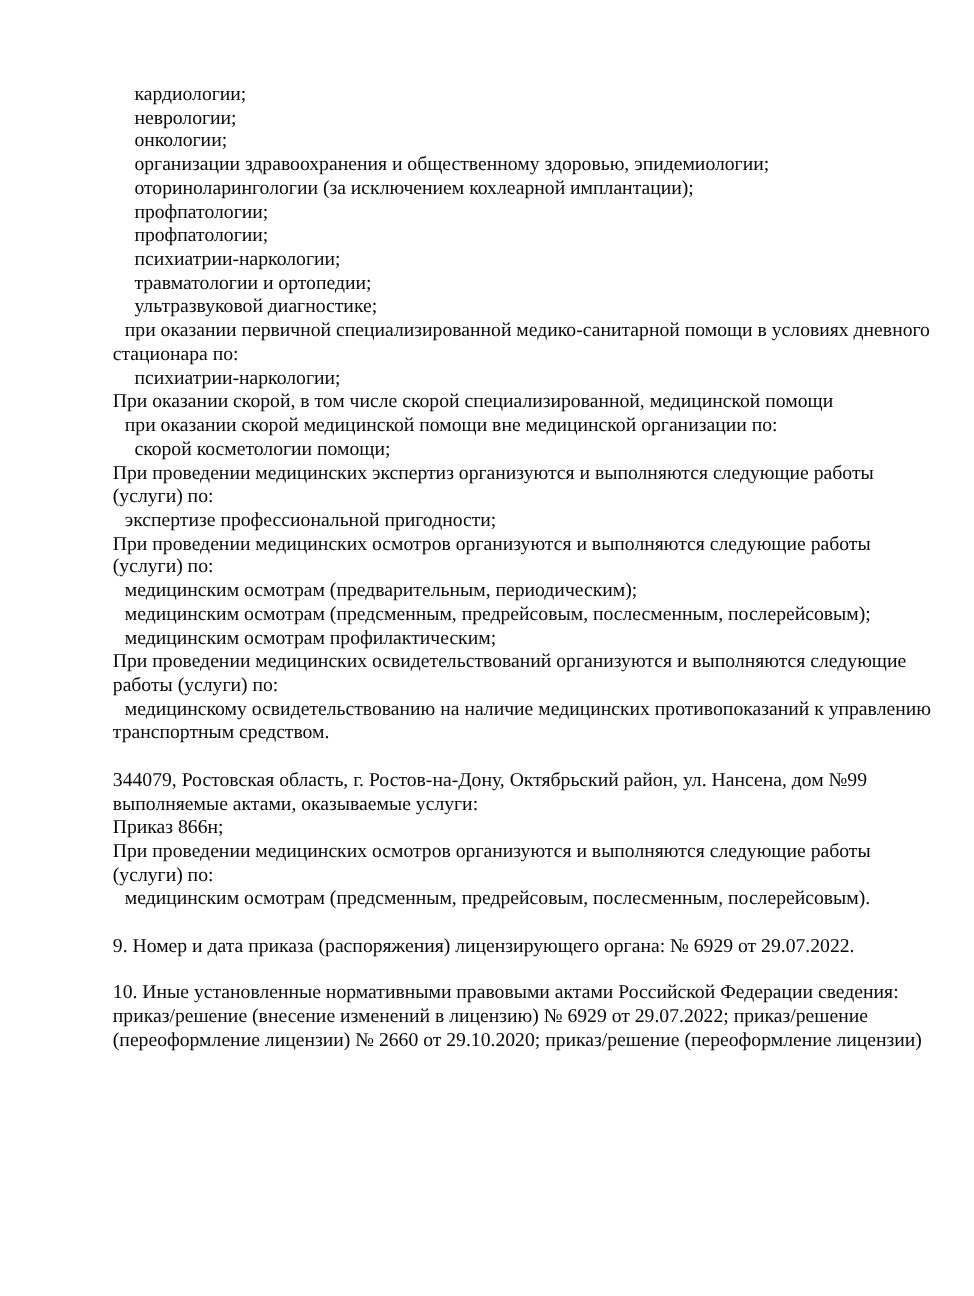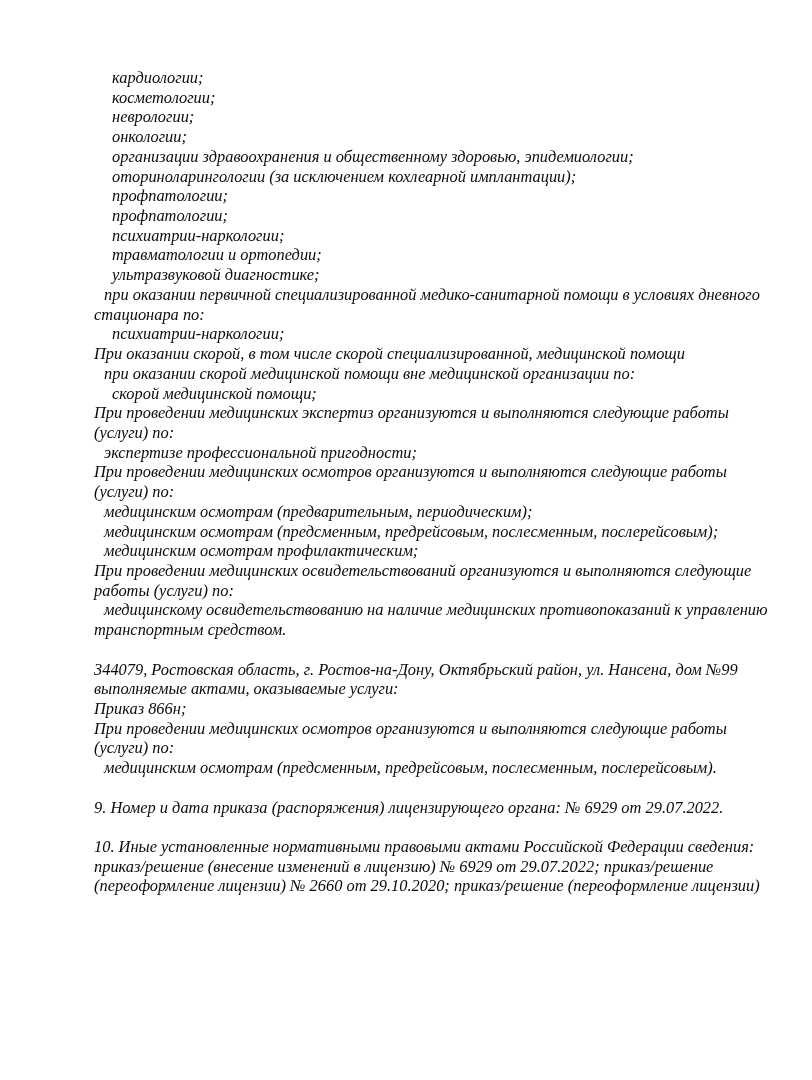--- a/index.html
+++ b/index.html
@@ -17,49 +17,47 @@
     font-size: 16.4px;
     color: #0a0a0a;
     padding: 68px 36px 0 94px;
     overflow: hidden;
   }
   .doc-text .line {
     height: 19.73px;
     line-height: 19.73px;
     white-space: nowrap;
     letter-spacing: 0;
-    font-style: italic;
   }
   .doc-text .indent-0 { padding-left: 0; }
   .doc-text .indent-1 { padding-left: 10px; }
   .doc-text .indent-2 { padding-left: 18px; }
   .doc-text .blank {  }
 </style>
 </head>
 <body>
 
 <div class="page">
   <div class="doc-text">
       <div class="line indent-2">кардиологии;</div>
-      <div class="line indent-2">косметологии;</div>
       <div class="line indent-2">неврологии;</div>
       <div class="line indent-2">онкологии;</div>
       <div class="line indent-2">организации здравоохранения и общественному здоровью, эпидемиологии;</div>
       <div class="line indent-2">оториноларингологии (за исключением кохлеарной имплантации);</div>
       <div class="line indent-2">профпатологии;</div>
       <div class="line indent-2">профпатологии;</div>
       <div class="line indent-2">психиатрии-наркологии;</div>
       <div class="line indent-2">травматологии и ортопедии;</div>
       <div class="line indent-2">ультразвуковой диагностике;</div>
       <div class="line indent-1">при оказании первичной специализированной медико-санитарной помощи в условиях дневного</div>
       <div class="line indent-0">стационара по:</div>
       <div class="line indent-2">психиатрии-наркологии;</div>
       <div class="line indent-0">При оказании скорой, в том числе скорой специализированной, медицинской помощи</div>
       <div class="line indent-1">при оказании скорой медицинской помощи вне медицинской организации по:</div>
-      <div class="line indent-2">скорой медицинской помощи;</div>
+      <div class="line indent-2">скорой косметологии помощи;</div>
       <div class="line indent-0">При проведении медицинских экспертиз организуются и выполняются следующие работы</div>
       <div class="line indent-0">(услуги) по:</div>
       <div class="line indent-1">экспертизе профессиональной пригодности;</div>
       <div class="line indent-0">При проведении медицинских осмотров организуются и выполняются следующие работы</div>
       <div class="line indent-0">(услуги) по:</div>
       <div class="line indent-1">медицинским осмотрам (предварительным, периодическим);</div>
       <div class="line indent-1">медицинским осмотрам (предсменным, предрейсовым, послесменным, послерейсовым);</div>
       <div class="line indent-1">медицинским осмотрам профилактическим;</div>
       <div class="line indent-0">При проведении медицинских освидетельствований организуются и выполняются следующие</div>
       <div class="line indent-0">работы (услуги) по:</div>

